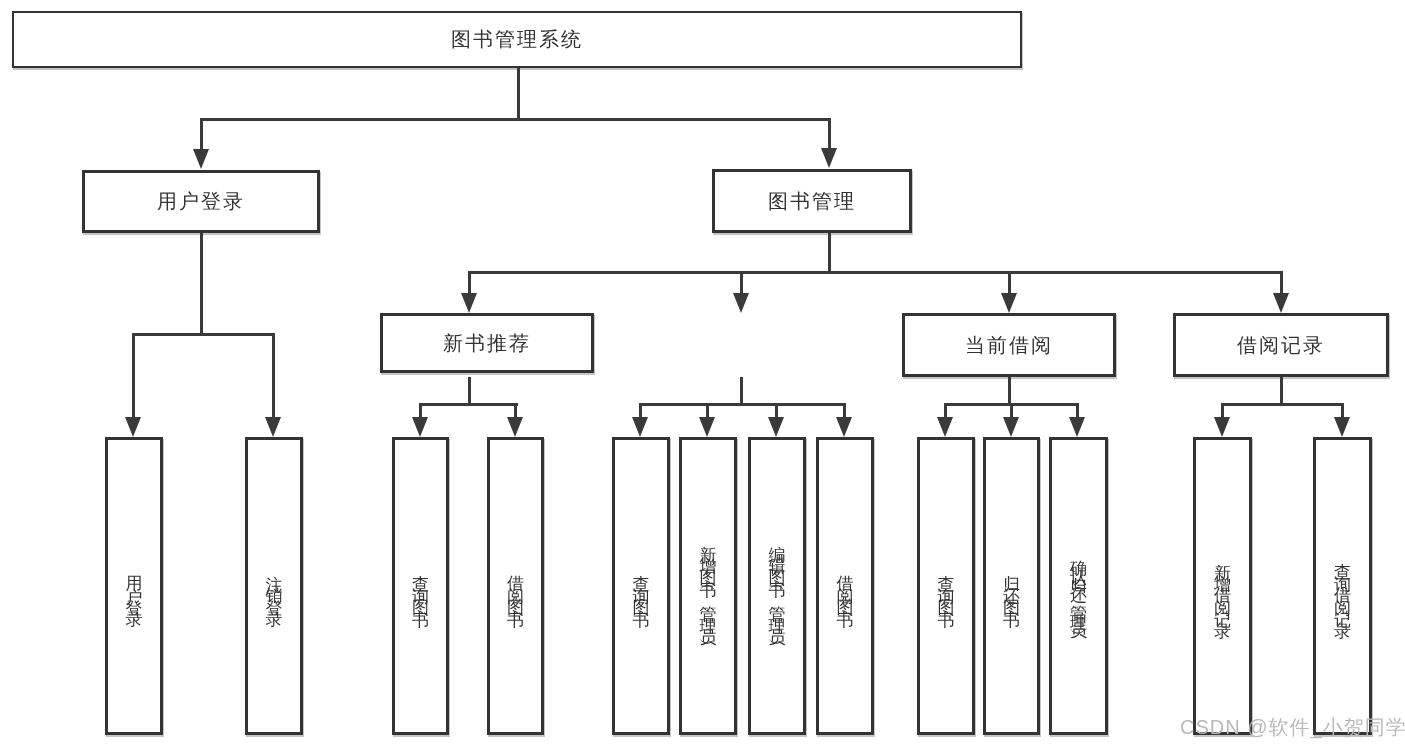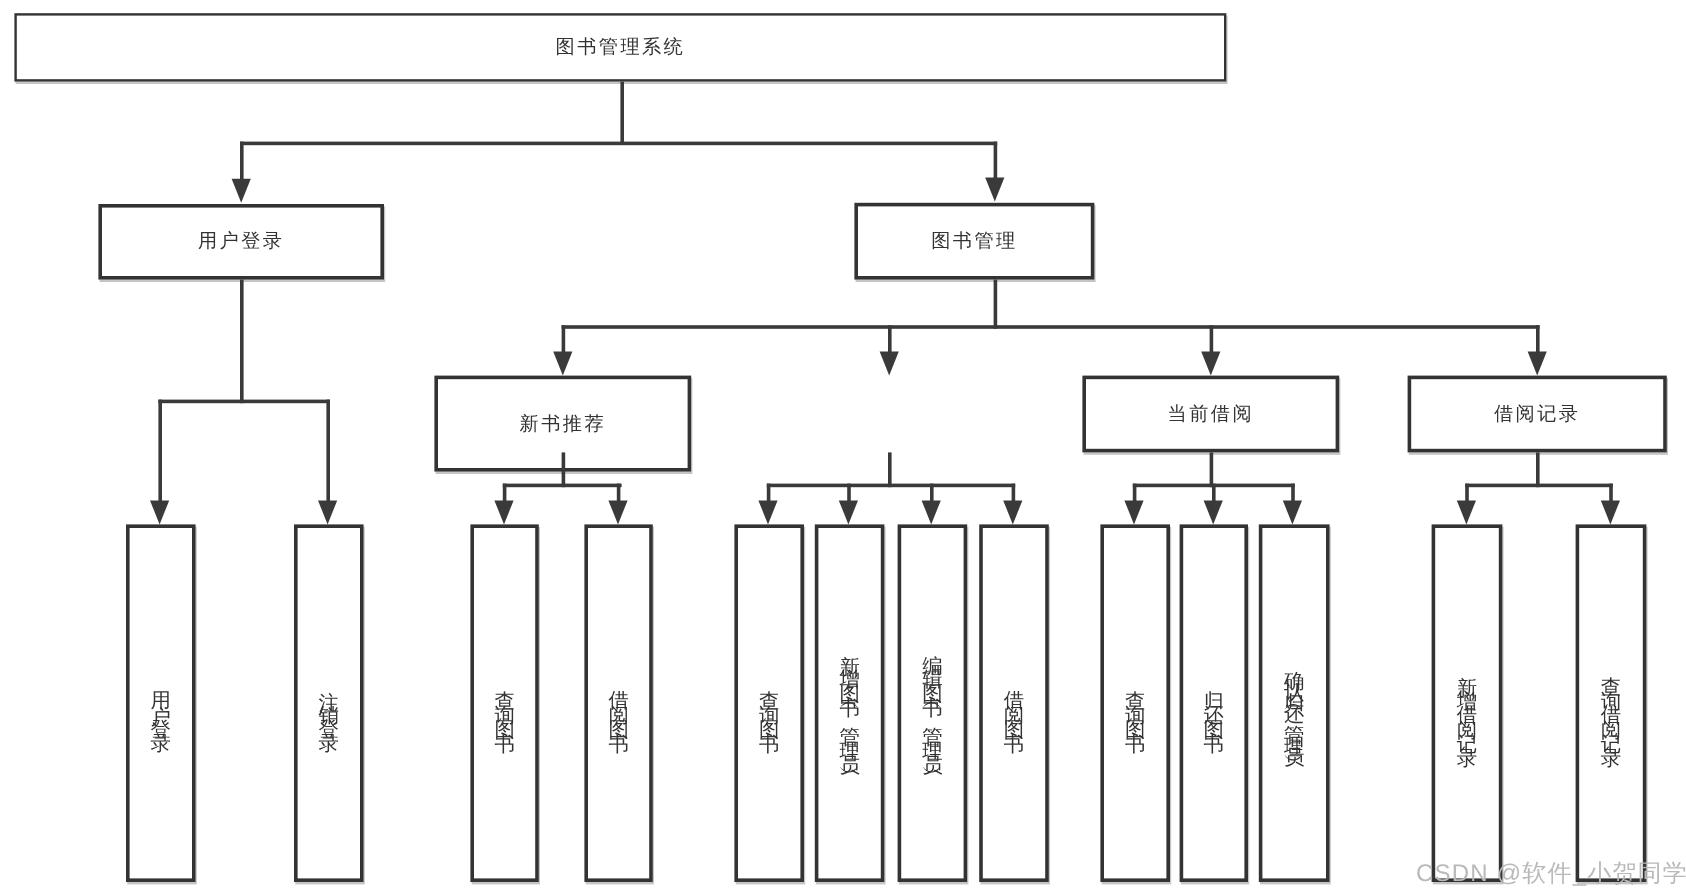--- a/index.html
+++ b/index.html
@@ -15,21 +15,21 @@
     box-sizing:border-box;
     background:#ffffff;
     border:3px solid #333333;
     display:flex;
     align-items:center;
     justify-content:center;
     box-shadow:1px 2px 0 rgba(90,90,90,0.35);
   }
   .box.thin{border-width:2px;}
   .hlabel{
-    font-size:16px;
+    font-size:20px;
     color:#333333;
     letter-spacing:2px;
     white-space:nowrap;
   }
   .vlabel{
     writing-mode:vertical-rl;
     text-orientation:mixed;
     font-size:17px;
     color:#333333;
     letter-spacing:12px;
@@ -61,21 +61,21 @@
     <span class="hlabel">图书管理系统</span>
   </div>
 
   <div class="box" style="left:82px;top:170px;width:238px;height:63px">
     <span class="hlabel">用户登录</span>
   </div>
   <div class="box" style="left:712px;top:169px;width:200px;height:64px">
     <span class="hlabel">图书管理</span>
   </div>
 
-  <div class="box" style="left:362px;top:313px;width:214px;height:80px">
+  <div class="box" style="left:380px;top:313px;width:214px;height:60px">
     <span class="hlabel">新书推荐</span>
   </div>
   <div class="box" style="left:902px;top:313px;width:214px;height:64px">
     <span class="hlabel">当前借阅</span>
   </div>
   <div class="box" style="left:1173px;top:313px;width:216px;height:64px">
     <span class="hlabel">借阅记录</span>
   </div>
 
   <div class="box" style="left:105px;top:437px;width:58px;height:298px">

